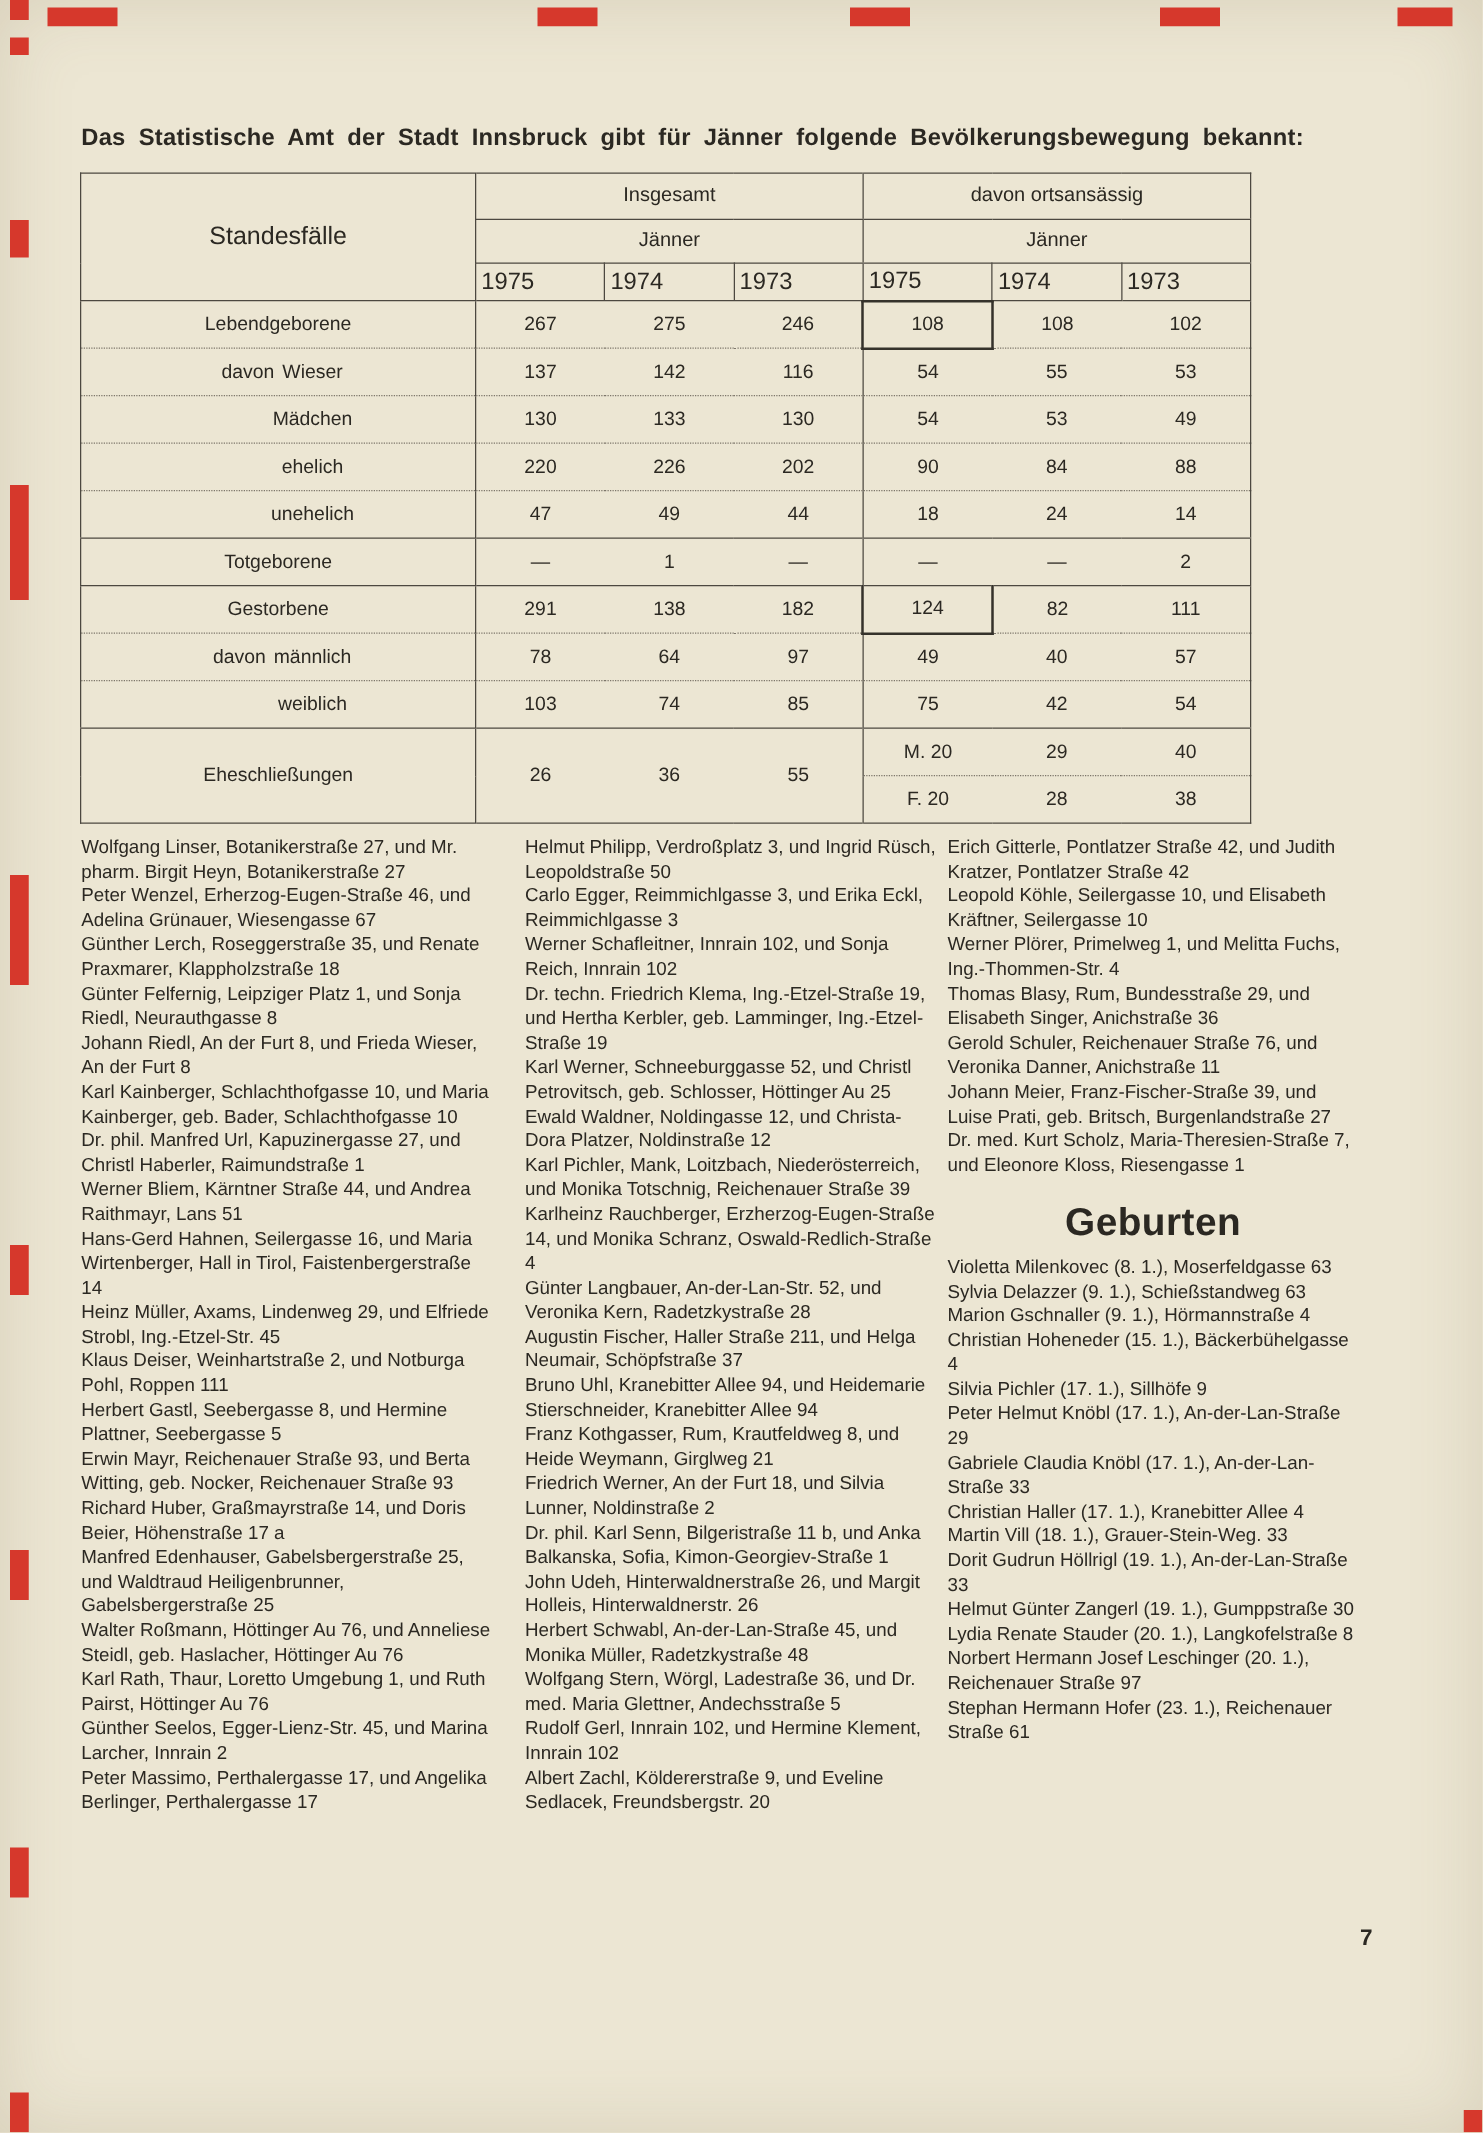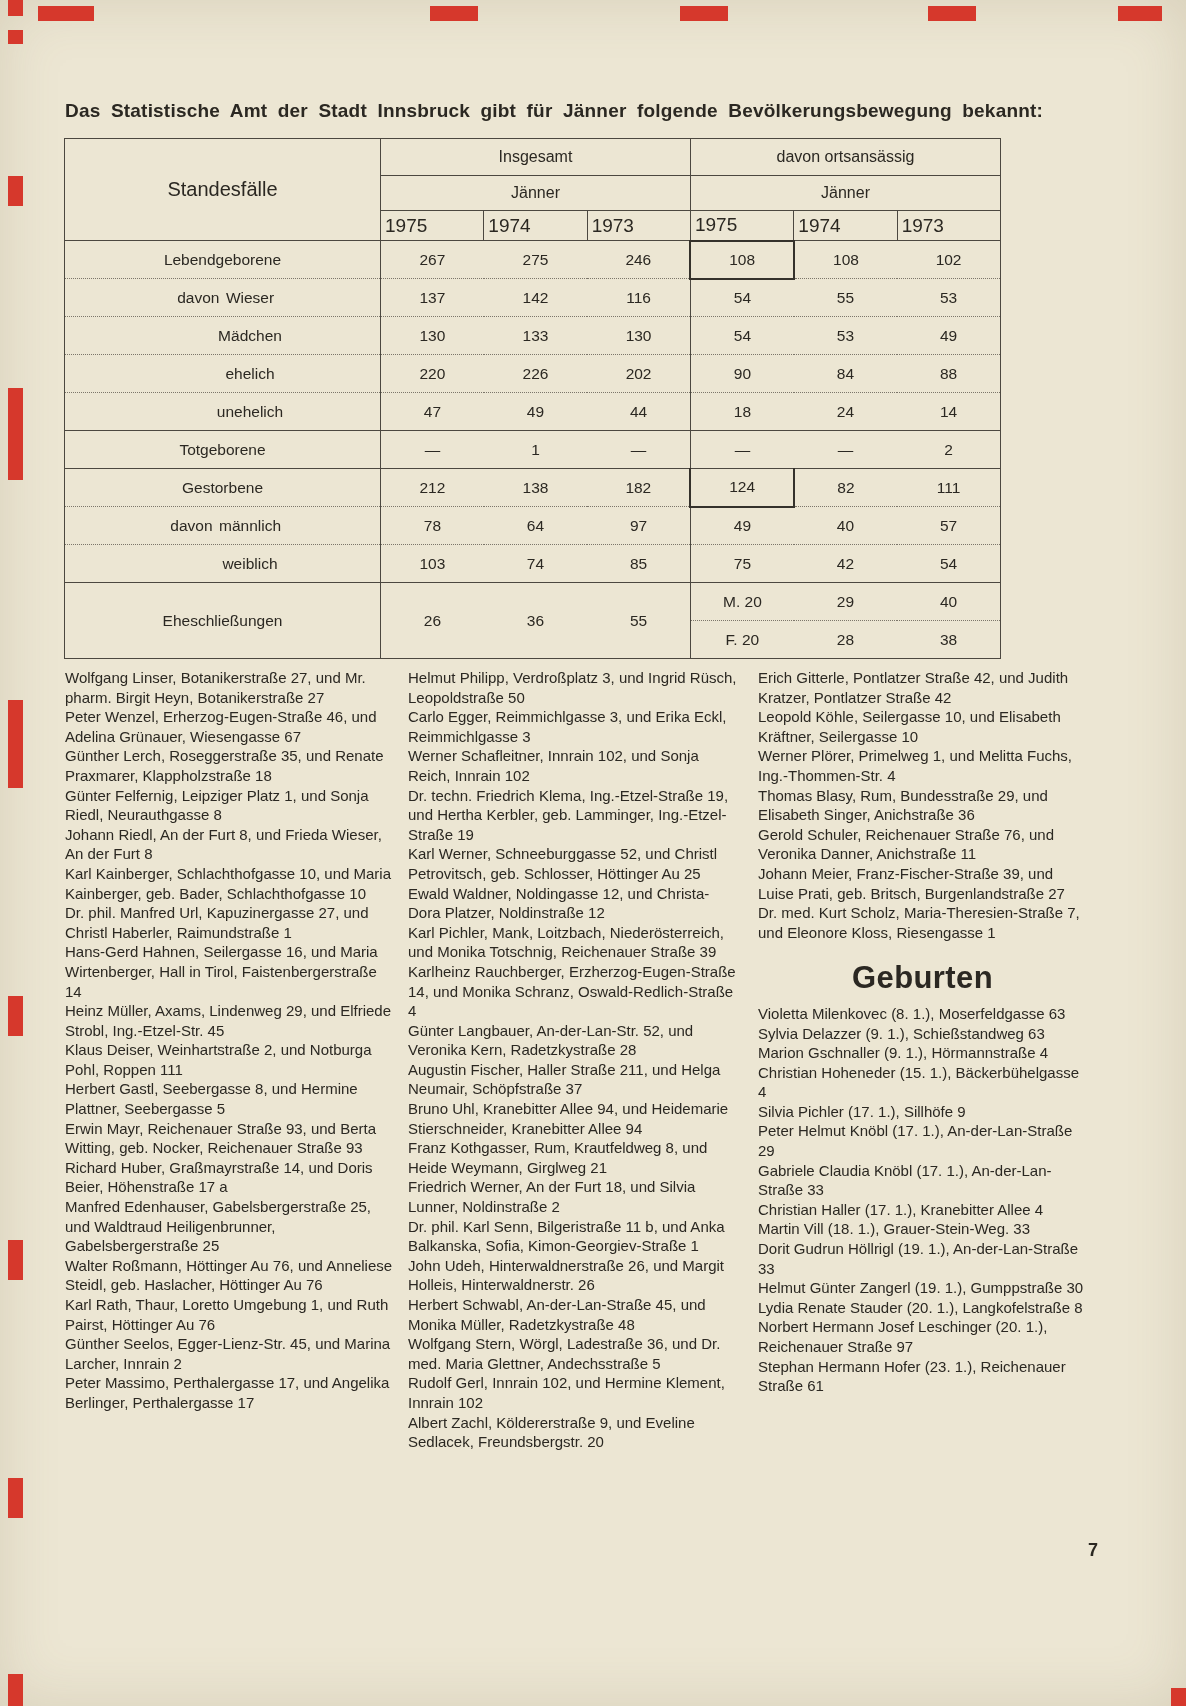--- a/index.html
+++ b/index.html
@@ -70,21 +70,21 @@
   td.boxed { border: 2px solid #35322b; }
 
   .col {
     position: absolute;
     top: 668px;
     width: 329px;
     font-size: 15px;
     line-height: 19.6px;
   }
   .col1 { left: 65px; }
-  .col2 { left: 408px; }
+  .col2 { left: 420px; }
   .col3 { left: 758px; }
   .entry { margin: 0; }
   .births-heading {
     font-size: 31px;
     font-weight: bold;
     letter-spacing: 0.4px;
     text-align: center;
     margin: 26px 0 16px 0;
   }
   .pageno {
@@ -193,21 +193,21 @@
           <td class="lbl-cell"><span class="lbl">Totgeborene</span></td>
           <td class="val first-grp">—</td>
           <td class="val">1</td>
           <td class="val">—</td>
           <td class="val grp">—</td>
           <td class="val">—</td>
           <td class="val">2</td>
         </tr>
         <tr class="sep-solid">
           <td class="lbl-cell"><span class="lbl">Gestorbene</span></td>
-          <td class="val first-grp">212</td>
+          <td class="val first-grp">291</td>
           <td class="val">138</td>
           <td class="val">182</td>
           <td class="val grp boxed">124</td>
           <td class="val">82</td>
           <td class="val">111</td>
         </tr>
         <tr class="sep-dotted">
           <td class="lbl-cell"><span class="prefix">davon</span><span class="lbl">männlich</span></td>
           <td class="val first-grp">78</td>
           <td class="val">64</td>
@@ -243,20 +243,21 @@
   </table>
 
   <div class="col col1" id="col1">
       <p class="entry">Wolfgang Linser, Botanikerstraße 27, und Mr. pharm. Birgit Heyn, Botanikerstraße 27</p>
       <p class="entry">Peter Wenzel, Erherzog-Eugen-Straße 46, und Adelina Grünauer, Wiesengasse 67</p>
       <p class="entry">Günther Lerch, Roseggerstraße 35, und Renate Praxmarer, Klappholzstraße 18</p>
       <p class="entry">Günter Felfernig, Leipziger Platz 1, und Sonja Riedl, Neurauthgasse 8</p>
       <p class="entry">Johann Riedl, An der Furt 8, und Frieda Wieser, An der Furt 8</p>
       <p class="entry">Karl Kainberger, Schlachthofgasse 10, und Maria Kainberger, geb. Bader, Schlachthofgasse 10</p>
       <p class="entry">Dr. phil. Manfred Url, Kapuzinergasse 27, und Christl Haberler, Raimundstraße 1</p>
+      <p class="entry">Werner Bliem, Kärntner Straße 44, und Andrea Raithmayr, Lans 51</p>
       <p class="entry">Hans-Gerd Hahnen, Seilergasse 16, und Maria Wirtenberger, Hall in Tirol, Faistenbergerstraße 14</p>
       <p class="entry">Heinz Müller, Axams, Lindenweg 29, und Elfriede Strobl, Ing.-Etzel-Str. 45</p>
       <p class="entry">Klaus Deiser, Weinhartstraße 2, und Notburga Pohl, Roppen 111</p>
       <p class="entry">Herbert Gastl, Seebergasse 8, und Hermine Plattner, Seebergasse 5</p>
       <p class="entry">Erwin Mayr, Reichenauer Straße 93, und Berta Witting, geb. Nocker, Reichenauer Straße 93</p>
       <p class="entry">Richard Huber, Graßmayrstraße 14, und Doris Beier, Höhenstraße 17 a</p>
       <p class="entry">Manfred Edenhauser, Gabelsbergerstraße 25, und Waldtraud Heiligenbrunner, Gabelsbergerstraße 25</p>
       <p class="entry">Walter Roßmann, Höttinger Au 76, und Anneliese Steidl, geb. Haslacher, Höttinger Au 76</p>
       <p class="entry">Karl Rath, Thaur, Loretto Umgebung 1, und Ruth Pairst, Höttinger Au 76</p>
       <p class="entry">Günther Seelos, Egger-Lienz-Str. 45, und Marina Larcher, Innrain 2</p>

